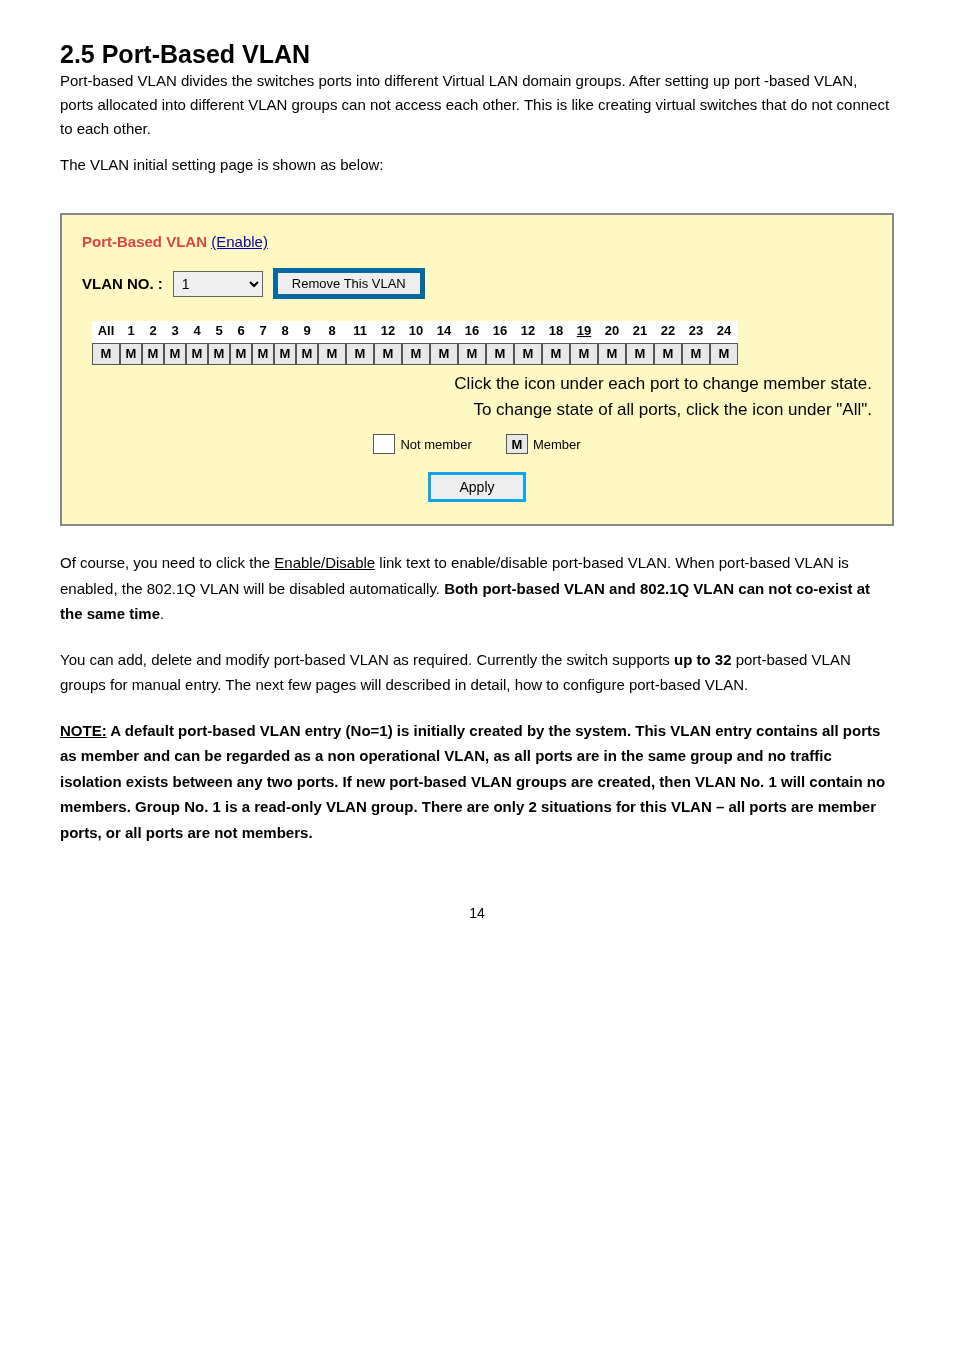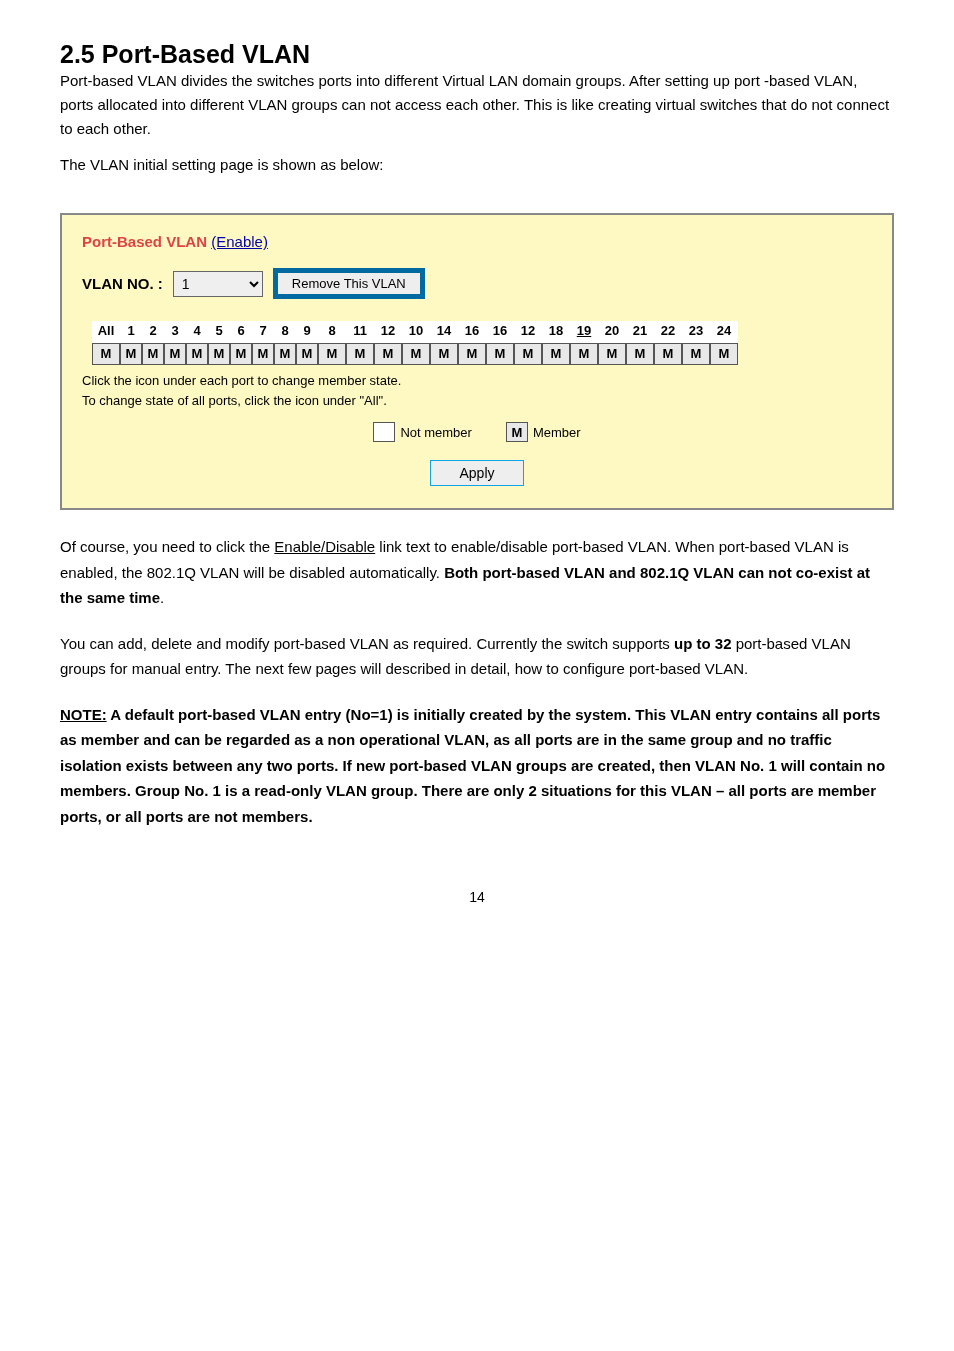--- a/index.html
+++ b/index.html
@@ -93,22 +93,22 @@
       min-width: 28px;
       font-weight: bold;
     }
     .port-cell.all-m {
       background: #e8e8e8;
       border: 1px solid #555;
       width: 28px;
       min-width: 28px;
     }
     .port-hint {
-      text-align: left;
-      font-size: 13px;
+      text-align: right;
+      font-size: 17px;
       margin-top: 6px;
       margin-bottom: 12px;
       line-height: 1.5;
     }
     .legend-row {
       display: flex;
       align-items: center;
       justify-content: center;
       gap: 34px;
       margin-bottom: 18px;
@@ -134,21 +134,21 @@
       font-weight: bold;
       font-size: 13px;
     }
     .apply-row {
       display: flex;
       justify-content: center;
     }
     .apply-btn {
       padding: 4px 28px;
       font-size: 14px;
-      border: 1px solid #0ea5e9;
+      border: 3px solid #0ea5e9;
       background: #eee;
       cursor: pointer;
     }
     .body-para {
       margin-bottom: 20px;
       line-height: 1.7;
     }
     .underline { text-decoration: underline; text-align: right; }
     .bold { font-weight: bold; }
     .note-bold { font-weight: bold; }

